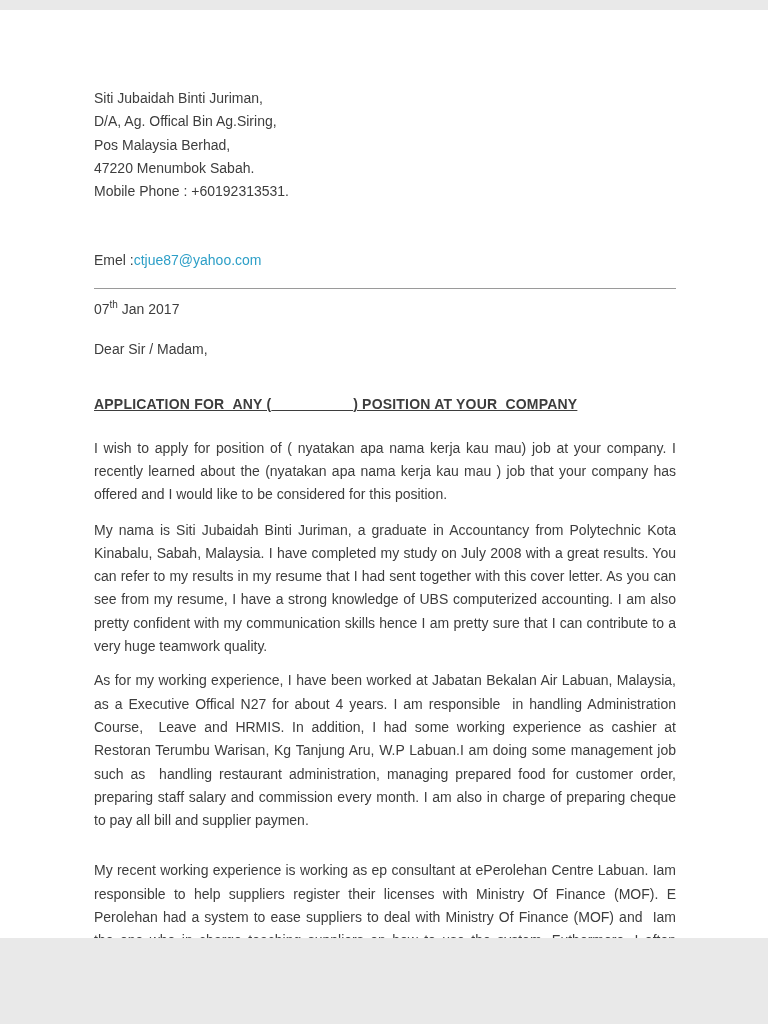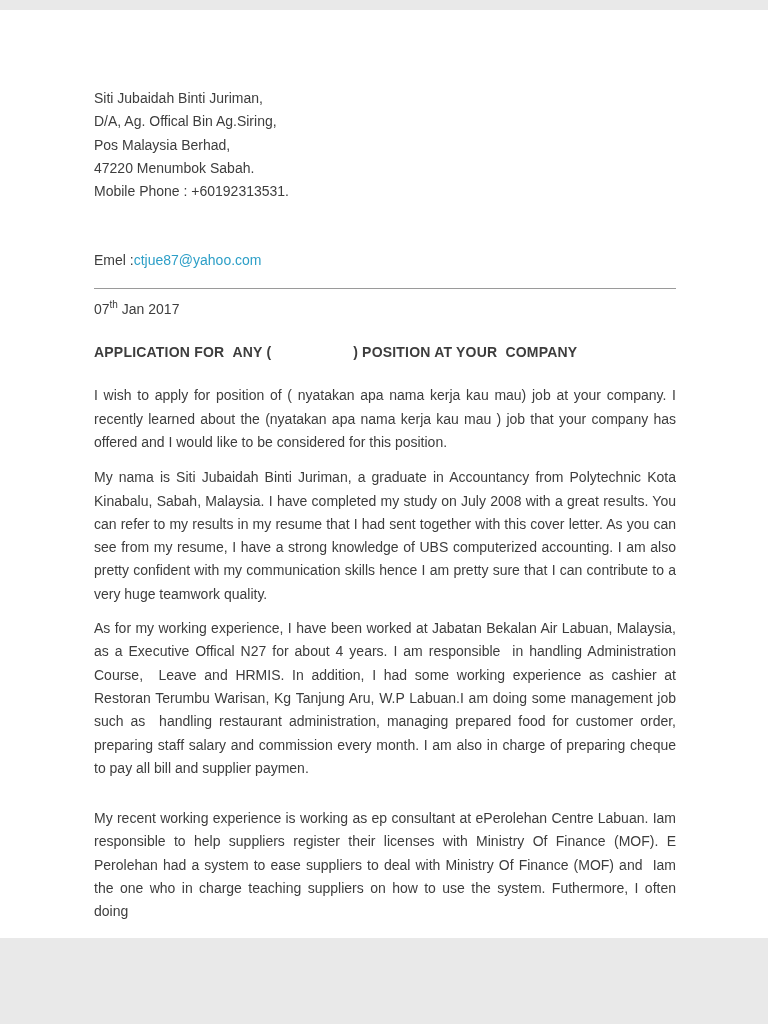--- a/index.html
+++ b/index.html
@@ -39,22 +39,23 @@
     margin: 15px 0 0 0;
   }
   .date-line { margin-top: 9px; }
   .date-line sup {
     font-size: 10px;
     vertical-align: super;
     line-height: 0;
   }
   .salutation { margin-top: 17px; }
   .subject {
-    margin-top: 20px;
+    margin-top: 32px;
     font-weight: 700;
+    text-decoration: underline;
     letter-spacing: 0.2px;
     white-space: nowrap;
   }
   .para {
     text-align: justify;
     margin-top: 12px;
   }
   .para.first { margin-top: 20px; }
   .para.p3 { margin-top: 11px; }
   .para.continues {
@@ -74,20 +75,21 @@
       <span class="sender-line">Pos Malaysia Berhad,</span>
       <span class="sender-line">47220 Menumbok Sabah.</span>
       <span class="sender-line">Mobile Phone : +60192313531.</span>
       <span class="email-line"><span>Emel :</span><a class="email-link">ctjue87@yahoo.com</a></span>
     </div>
 
     <hr class="separator">
 
     <p class="date-line"><span>07</span><sup>th</sup><span>&nbsp;Jan 2017</span></p>
 
+    <p class="salutation">Dear Sir / Madam,</p>
 
     <p class="subject"><span>APPLICATION FOR &nbsp;ANY (</span><span>&nbsp;&nbsp;&nbsp;&nbsp;&nbsp;&nbsp;&nbsp;&nbsp;&nbsp;&nbsp;&nbsp;&nbsp;&nbsp;&nbsp;&nbsp;&nbsp;&nbsp;&nbsp;&nbsp;&nbsp;</span><span>) POSITION AT YOUR &nbsp;COMPANY</span></p>
 
     <p class="para first">I wish to apply for position of ( nyatakan apa nama kerja kau mau) job at your company. I recently learned about the (nyatakan apa nama kerja kau mau ) job that your company has offered and I would like to be considered for this position.</p>
 
     <p class="para">My nama is Siti Jubaidah Binti Juriman, a graduate in Accountancy from Polytechnic Kota Kinabalu, Sabah, Malaysia. I have completed my study on July 2008 with a great results. You can refer to my results in my resume that I had sent together with this cover letter. As you can see from my resume, I have a strong knowledge of UBS computerized accounting. I am also pretty confident with my communication skills hence I am pretty sure that I can contribute to a very huge teamwork quality.</p>
 
     <p class="para p3">As for my working experience, I have been worked at Jabatan Bekalan Air Labuan, Malaysia, as a Executive Offical N27 for about 4 years. I am responsible &nbsp;in handling Administration Course, &nbsp;Leave and HRMIS. In addition, I had some working experience as cashier at Restoran Terumbu Warisan, Kg Tanjung Aru, W.P Labuan.I am doing some management job such as &nbsp;handling restaurant administration, managing prepared food for customer order, preparing staff salary and commission every month. I am also in charge of preparing cheque to pay all bill and supplier paymen.</p>
 
     <p class="para continues">My recent working experience is working as ep consultant at ePerolehan Centre Labuan. Iam responsible to help suppliers register their licenses with Ministry Of Finance (MOF). E Perolehan had a system to ease suppliers to deal with Ministry Of Finance (MOF) and &nbsp;Iam the one who in charge teaching suppliers on how to use the system. Futhermore, I often doing</p>

